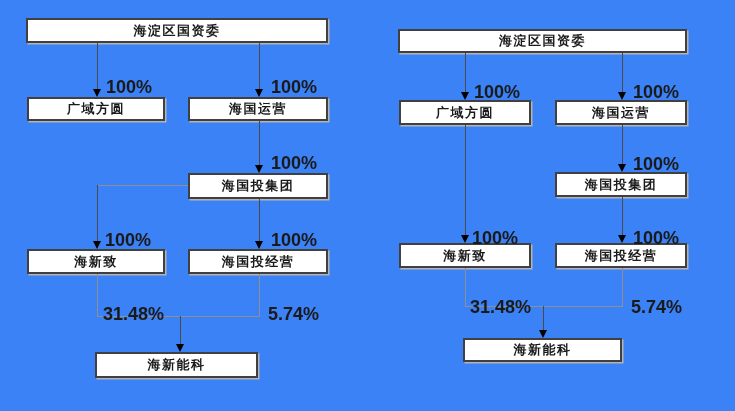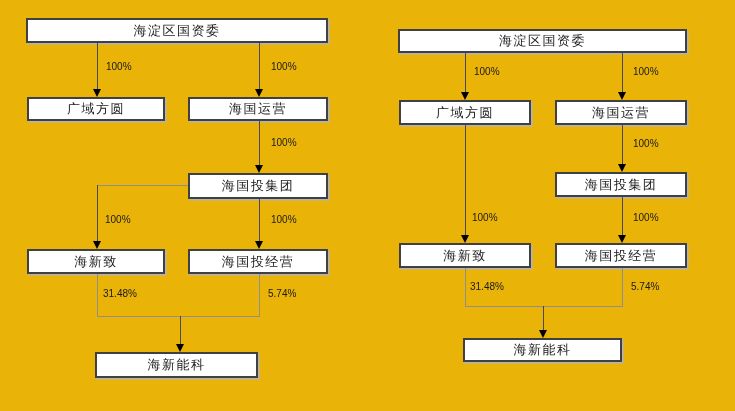--- a/index.html
+++ b/index.html
@@ -1,22 +1,23 @@
 <!DOCTYPE html>
 <html><head>
 <meta charset="utf-8">
 <style>
   html, body { margin: 0; padding: 0; background: #ffffff; }
   .canvas {
     position: relative;
     width: 735px;
     height: 411px;
-    background: #eab308;
+    background: #3b82f6;
     overflow: hidden;
     font-family: "Liberation Serif", serif;
+    font-weight: bold;
   }
   .box {
     position: absolute;
     box-sizing: border-box;
     background: #ffffff;
     border: 2px solid #404040;
     box-shadow: 1.5px 1.5px 0 #b4b4b4;
     display: flex;
     align-items: center;
     justify-content: center;
@@ -31,23 +32,24 @@
   .arr {
     position: absolute;
     width: 0; height: 0;
     border-left: 4px solid transparent;
     border-right: 4px solid transparent;
     border-top: 8px solid #000000;
   }
   .pct {
     position: absolute;
     font-family: "Liberation Sans", sans-serif;
-    font-size: 10px;
+    font-size: 18px;
     color: #1a1a1a;
     white-space: nowrap;
+    margin-top: 16px;
   }
 </style>
 </head>
 <body>
 
 <div class="canvas">
 
   <section>
 
     <div class="box" style="left:26px; top:18px; width:302px; height:25px;">海淀区国资委</div>

